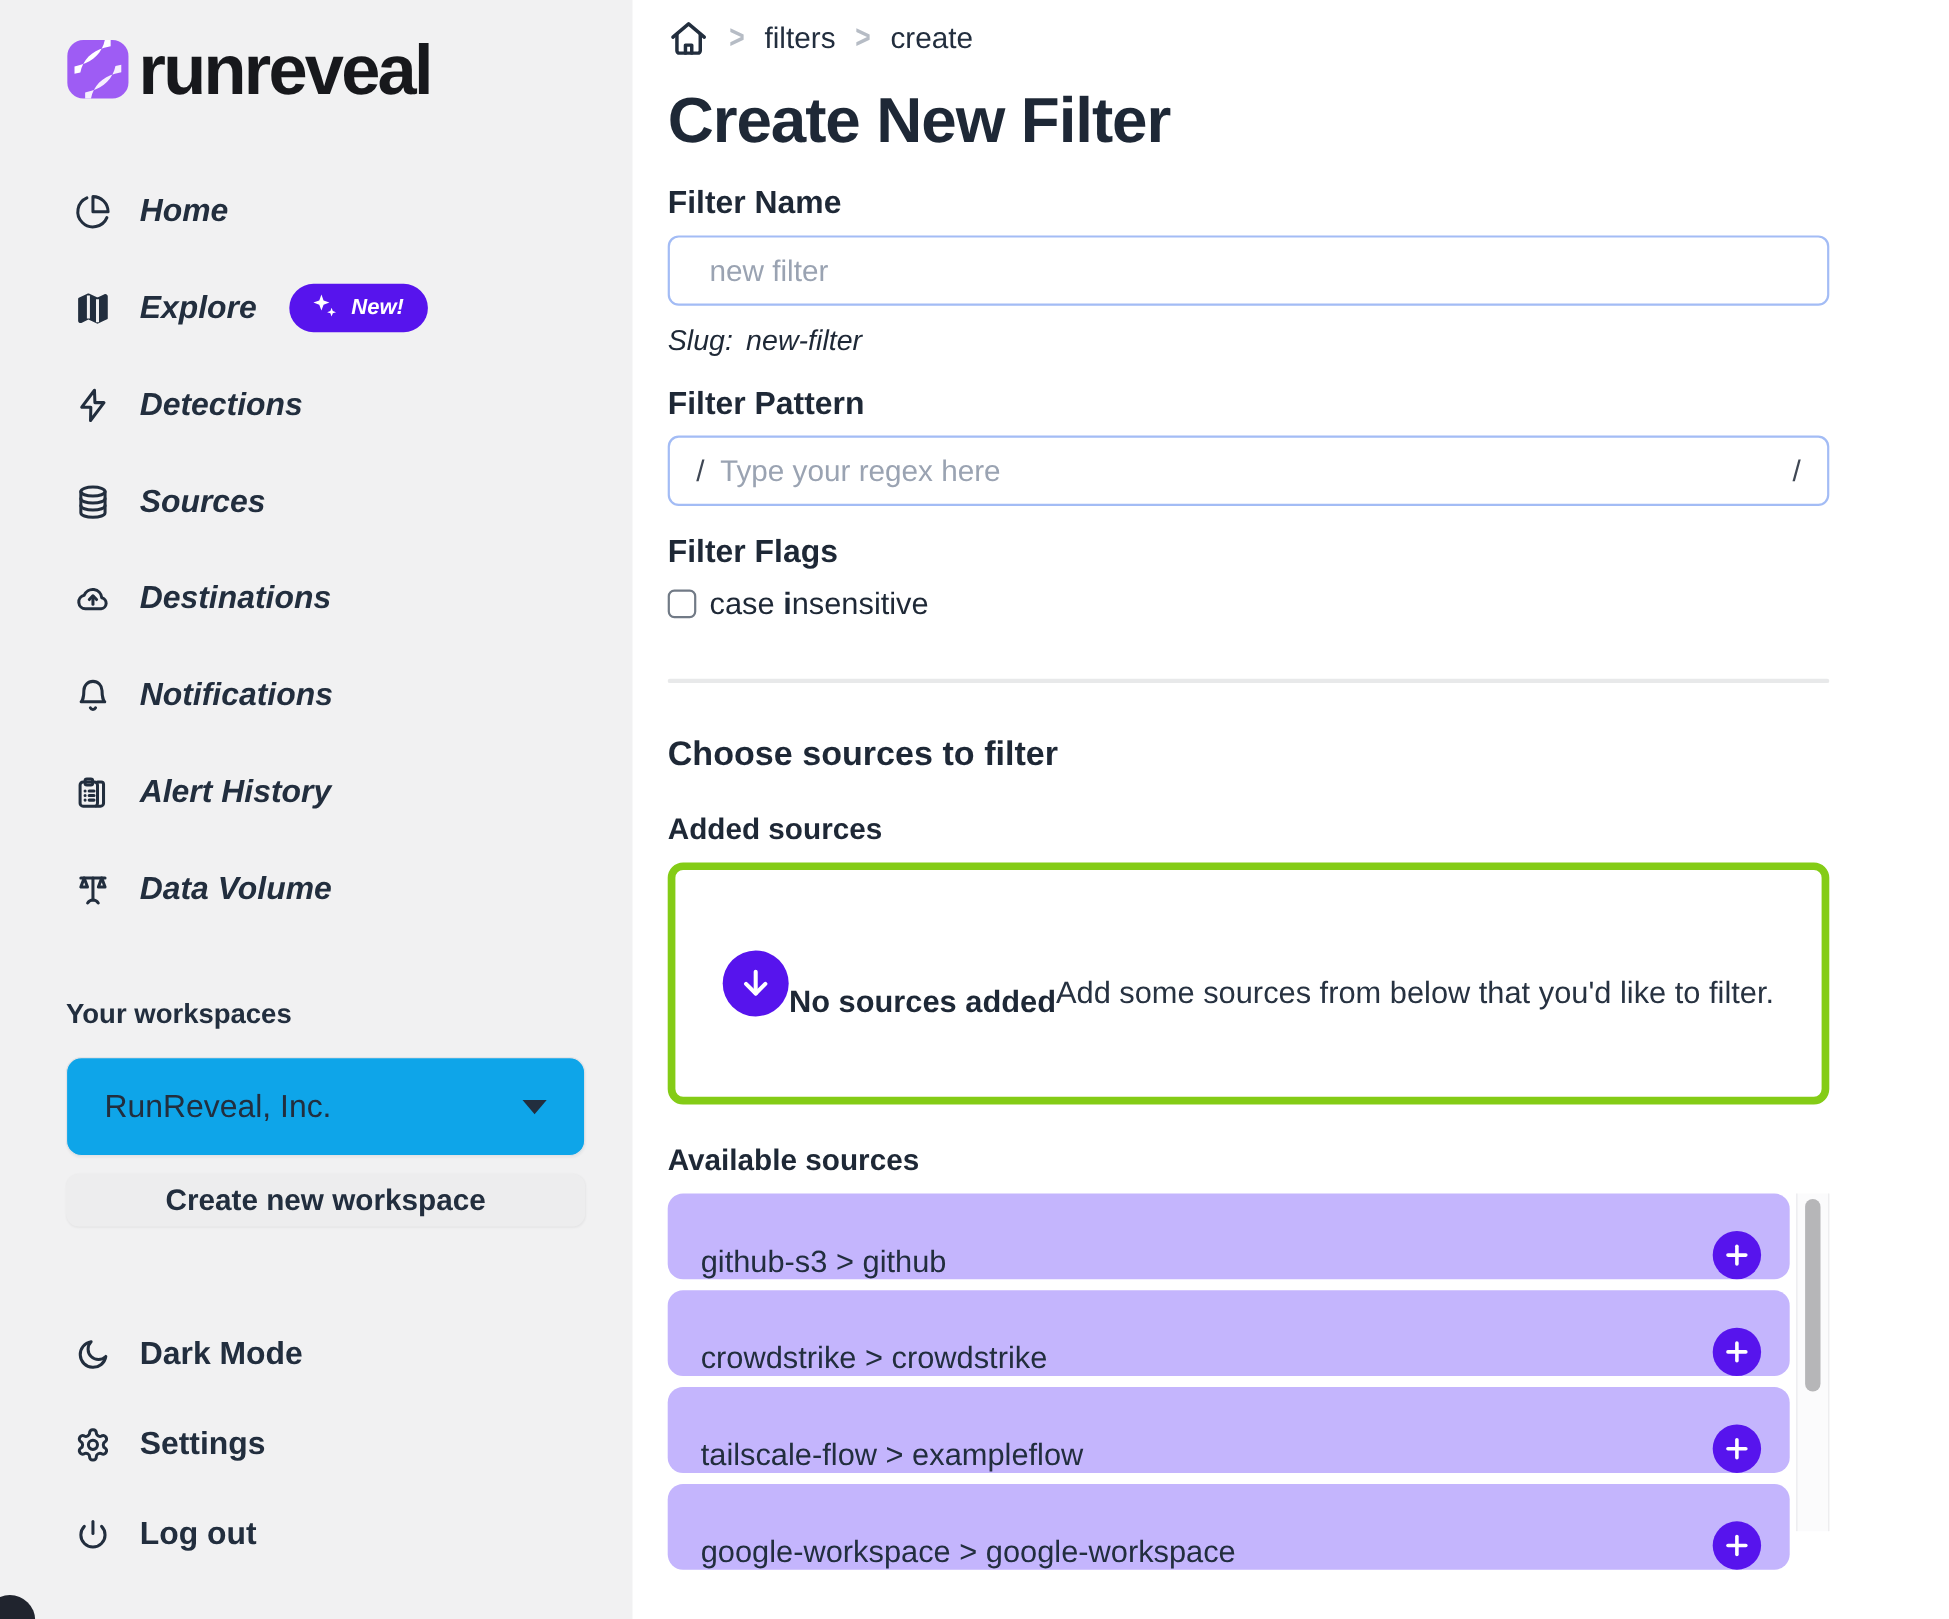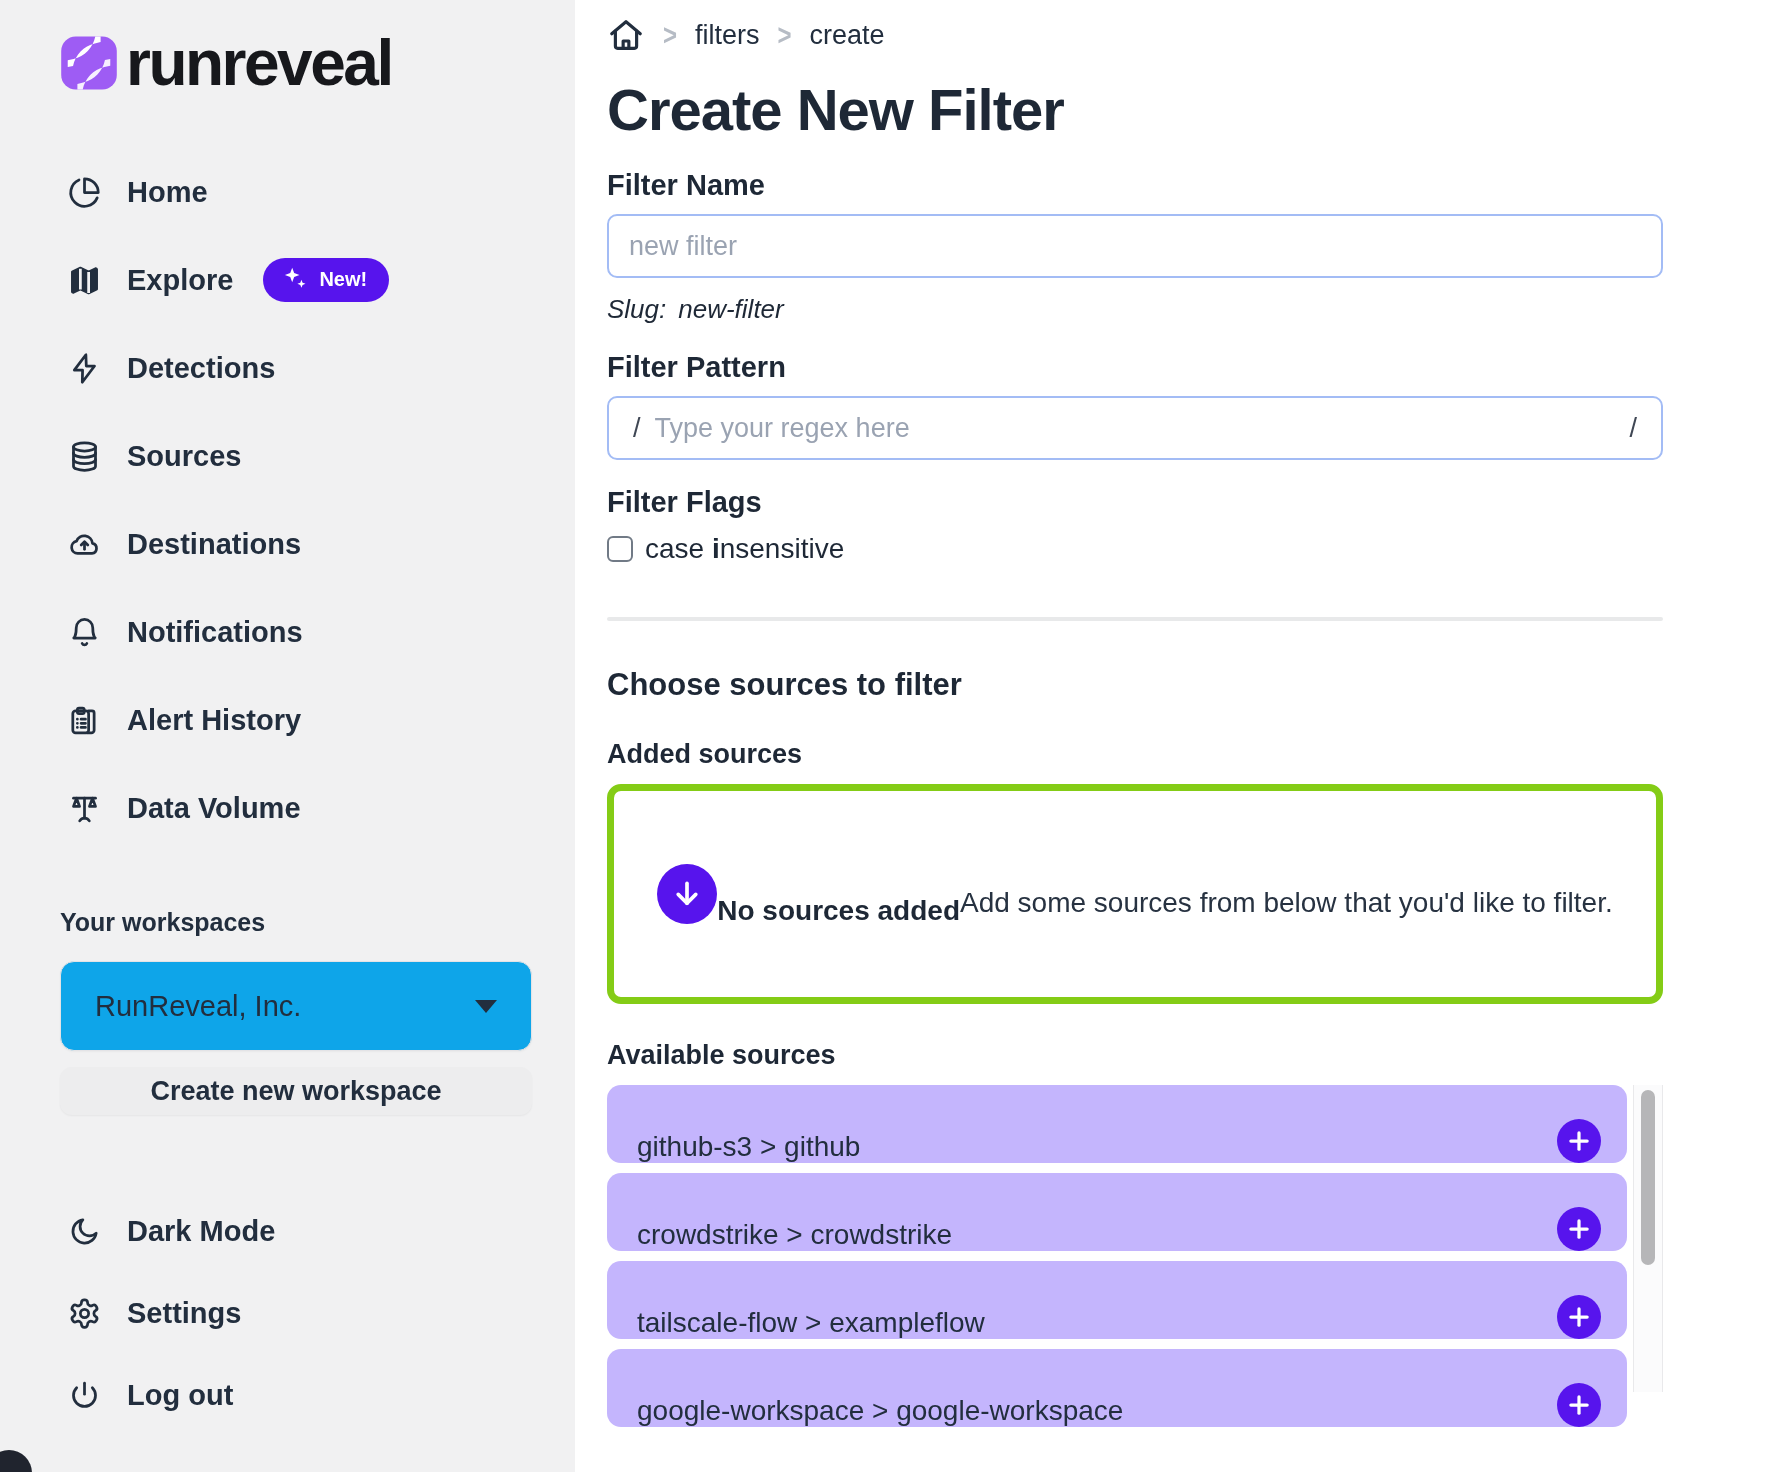--- a/index.html
+++ b/index.html
@@ -25,21 +25,21 @@
     width:575px;flex:0 0 575px;height:100%;
     background:var(--sidebar-bg);
     padding:30px 0 0 60px;
     position:relative;
   }
   .logo{display:flex;align-items:center;gap:8px;height:66px;white-space:nowrap;}
   .logo-mark{width:58px;height:58px;flex:0 0 58px;}
   .logo-text{
     font-size:64px;font-weight:800;letter-spacing:-2.5px;color:#17181c;
   }
-  .nav{margin-top:74px;}
+  .nav{margin-top:74px;font-style:italic;}
   .nav-item{
     display:flex;align-items:center;gap:26px;
     height:44px;margin-bottom:44px;cursor:pointer;
   }
   .nav-item .nav-ico{width:33px;height:33px;flex:0 0 33px;color:#222e3e;margin-left:8px;}
   .nav-item .nav-label{font-size:29px;font-weight:700;color:#222e3e;}
   .badge{
     display:inline-flex;align-items:center;gap:10px;
     background:var(--accent);color:#fff;
     font-size:20px;font-weight:700;
@@ -72,21 +72,21 @@
   .content{width:1056px;}
   .breadcrumb{display:flex;align-items:center;gap:18px;font-size:27px;color:#222e3e;}
   .breadcrumb .home-ico{width:38px;height:38px;color:#222e3e;cursor:pointer;}
   .crumb{cursor:pointer;}
   .crumb-sep{color:#b6bcc5;font-size:24px;font-weight:700;transform:scaleY(1.25);}
   .page-title{margin-top:22px;font-size:58px;font-weight:800;letter-spacing:-1px;color:#1e2836;}
   .field-label{margin-top:26px;font-size:29px;font-weight:700;color:#1e2836;}
   .text-input{
     margin-top:12px;width:100%;height:64px;
     border:2px solid var(--input-border);border-radius:10px;
-    padding:0 20px;font-family:inherit;font-size:27px;color:#701a75;background:#fff;outline:none;
+    padding:0 36px;font-family:inherit;font-size:27px;color:#701a75;background:#fff;outline:none;
     display:block;
   }
   .text-input::placeholder{color:var(--muted);}
   .slug-line{margin-top:16px;font-size:26px;font-style:italic;color:#1e2836;display:flex;gap:12px;}
   .regex-box{
     margin-top:12px;width:100%;height:64px;
     border:2px solid var(--input-border);border-radius:10px;background:#fff;
     display:flex;align-items:center;padding:0 24px;
   }
   .regex-delim{font-size:27px;color:#3f4754;}

